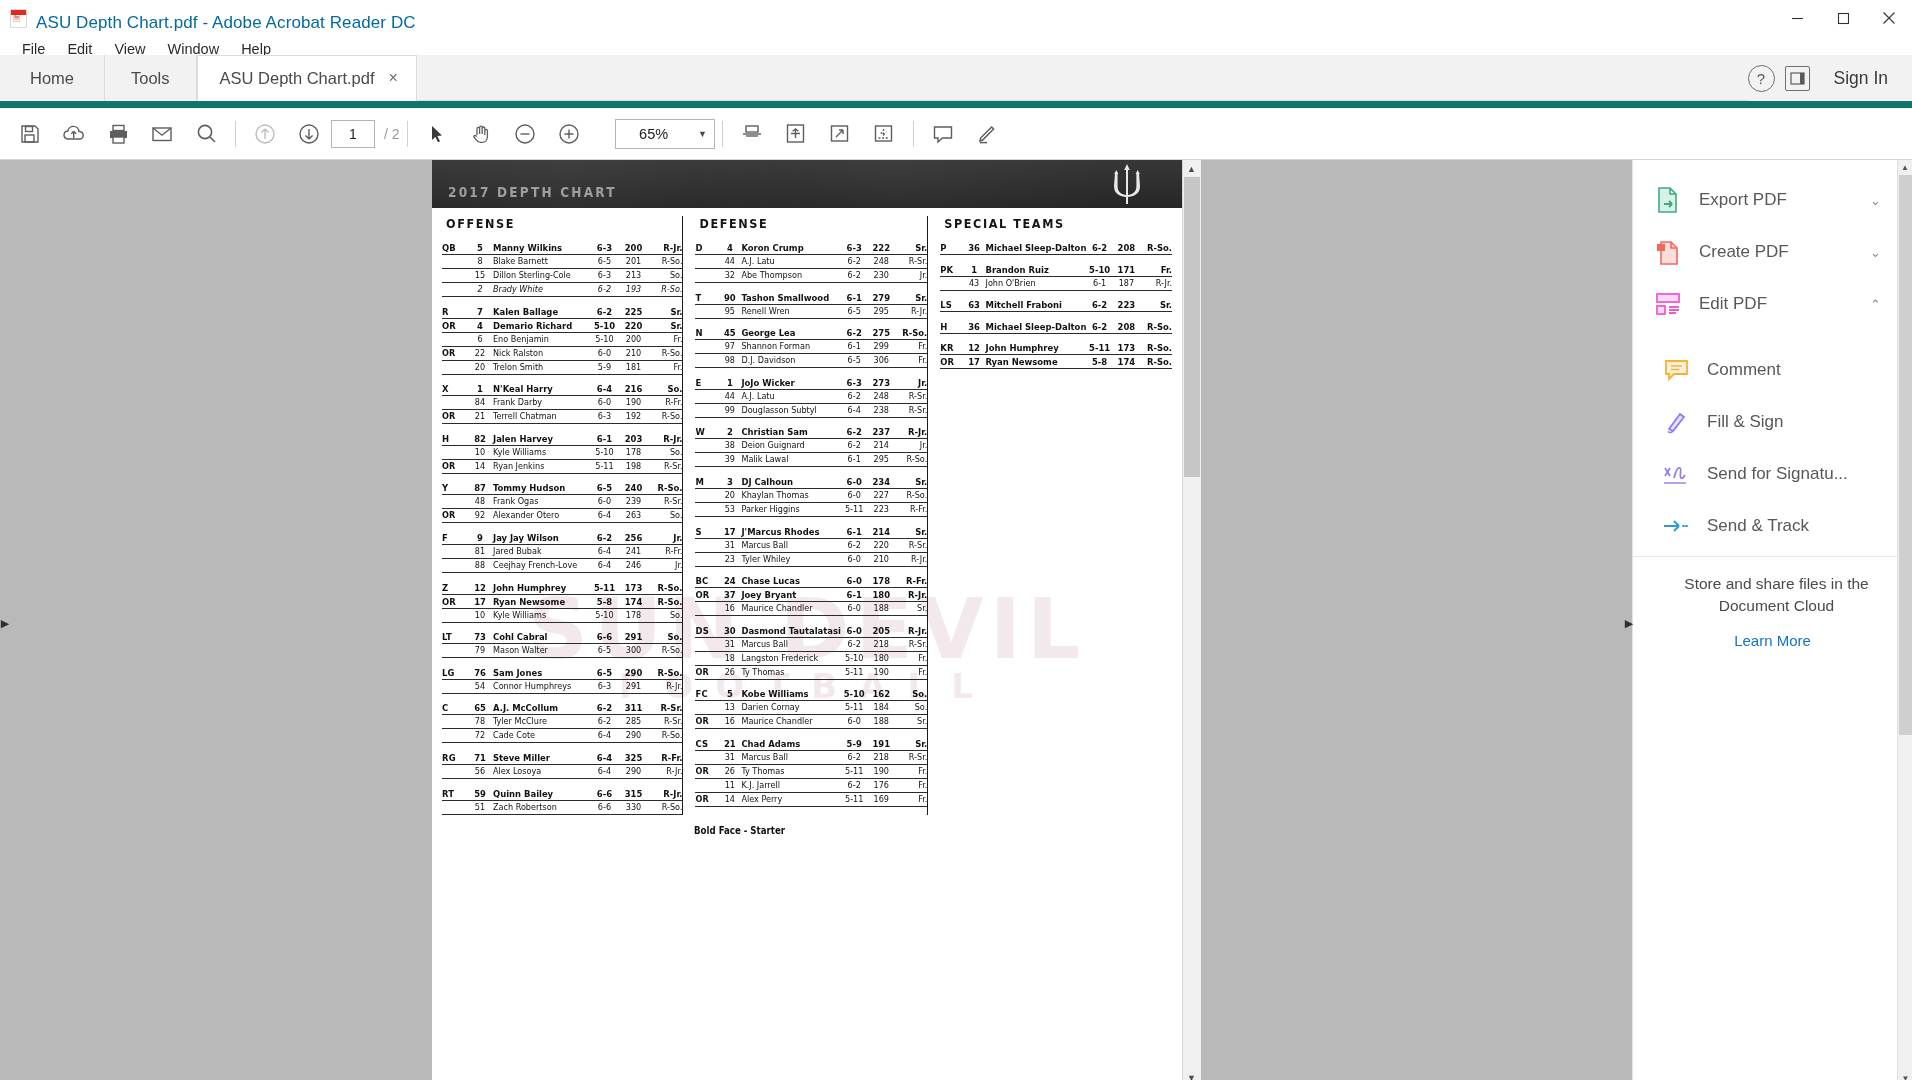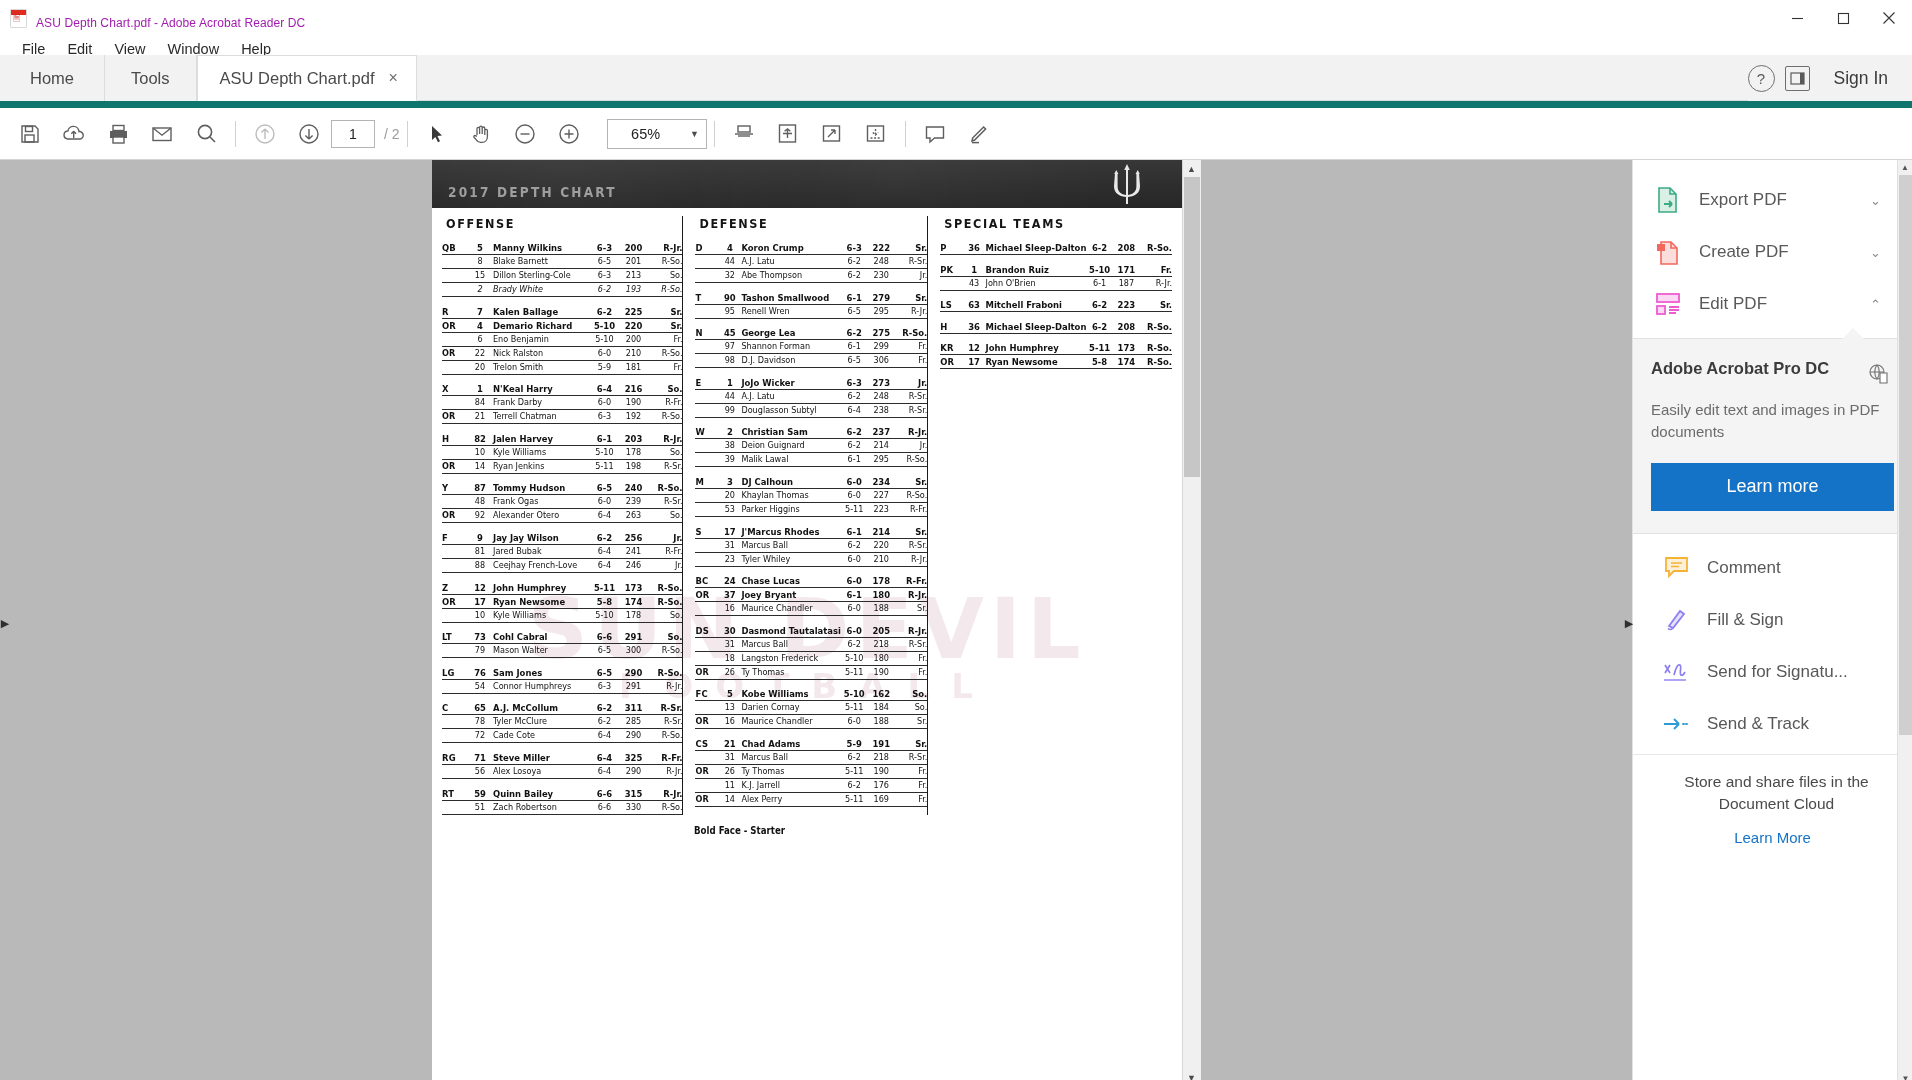--- a/index.html
+++ b/index.html
@@ -21,21 +21,21 @@
     position:relative; flex:none;
   }
   .app-icon:before{
     content:""; position:absolute; left:0; top:0; width:100%; height:5px;
     background:#e02b20;
   }
   .app-icon:after{
     content:"\1F5CE"; position:absolute; left:2px; top:4px;
     font-size:9px; color:#c8201a; line-height:1;
   }
-  .title-text { font-size:12px; color:#a21caf; letter-spacing:.1px;margin-top:10px; }
+  .title-text { font-size:17px; color:#0369a1; letter-spacing:.1px;margin-top:10px; }
   .win-controls { margin-left:auto; display:flex; height:36px; }
   .win-btn {
     width:46px; height:36px; display:flex; align-items:center; justify-content:center;
     color:#3a3a3a; font-size:15px;
   }
   .win-btn svg{ display:block; }
 
   
   .menubar { height:26px; display:flex; align-items:center; padding-left:12px; gap:2px; background:#fff; }
   .menu-item { font-size:14.5px; color:#2a2a2a; padding:2px 10px; cursor:default; }
@@ -84,21 +84,21 @@
   .tb svg{ display:block; }
   .tb-sep{ width:1px; height:26px; background:#d0d0d0; margin:0 7px; }
   .page-input{
     width:44px; height:28px; border:1px solid #b4b4b4; background:#fff;
     font-size:14px; text-align:center; color:#222; line-height:26px;
     font-family:"Liberation Sans",sans-serif;
   }
   .page-total{ font-size:14px; color:#9a9a9a; margin-left:9px; }
   .zoom-box{
     width:100px; height:30px; border:1px solid #b4b4b4; background:#fff;
-    display:flex; align-items:center; margin-left:16px; position:relative;
+    display:flex; align-items:center; margin-left:24px; position:relative;
   }
   .zoom-val{ flex:1; text-align:center; font-size:14.5px; color:#222; }
   .zoom-caret{ width:22px; display:flex; align-items:center; justify-content:center; color:#4a4a4a; font-size:9px;}
 
   
   .main{ display:flex; height:926px; background:#fff; }
   .doc-pane{
     flex:1; background:#b9b9b9; position:relative; overflow:hidden;
     display:flex; justify-content:center;
   }
@@ -1173,34 +1173,20 @@
             <rect x="2" y="3" width="22" height="8" fill="#fbd9f4" stroke="#ee5bd0" stroke-width="1.8"></rect>
             <rect x="2" y="15" width="8" height="8" fill="#fbd9f4" stroke="#ee5bd0" stroke-width="1.8"></rect>
             <path d="M14 16h10M14 19h10M14 22h7" stroke="#ee5bd0" stroke-width="1.8"></path>
           </svg>
         </span>
         <span class="rp-label">Edit PDF</span>
         <span class="rp-caret">⌃</span>
       </div>
     </div>
 
-    <div class="promo">
-      <div class="promo-head">
-        <div class="promo-title">Adobe Acrobat Pro DC</div>
-        <span class="rp-icon">
-          <svg width="24" height="24" viewBox="0 0 24 24" fill="none" stroke="#6e6e6e" stroke-width="1.1">
-            <circle cx="10" cy="10" r="7"></circle>
-            <path d="M3 10h14M10 3c3 3.4 3 10.6 0 14M10 3C7 6.4 7 13.6 10 17"></path>
-            <path d="M13 11h7v10h-7z" fill="#fff"></path>
-          </svg>
-        </span>
-      </div>
-      <div class="promo-sub">Easily edit text and images in PDF documents</div>
-      <div class="learn-btn">Learn more</div>
-    </div>
 
     <div class="rp-items2">
       <div class="rp-item">
         <span class="rp-icon">
           <svg width="27" height="25" viewBox="0 0 27 25" fill="none" stroke="#f5b335" stroke-width="1.8">
             <path d="M3 3h21v13H11l-5 5v-5H3z" fill="#fdf0d8"></path>
             <path d="M8 8h11M8 11.5h8" stroke-width="1.4"></path>
           </svg>
         </span>
         <span class="rp-label">Comment</span>

